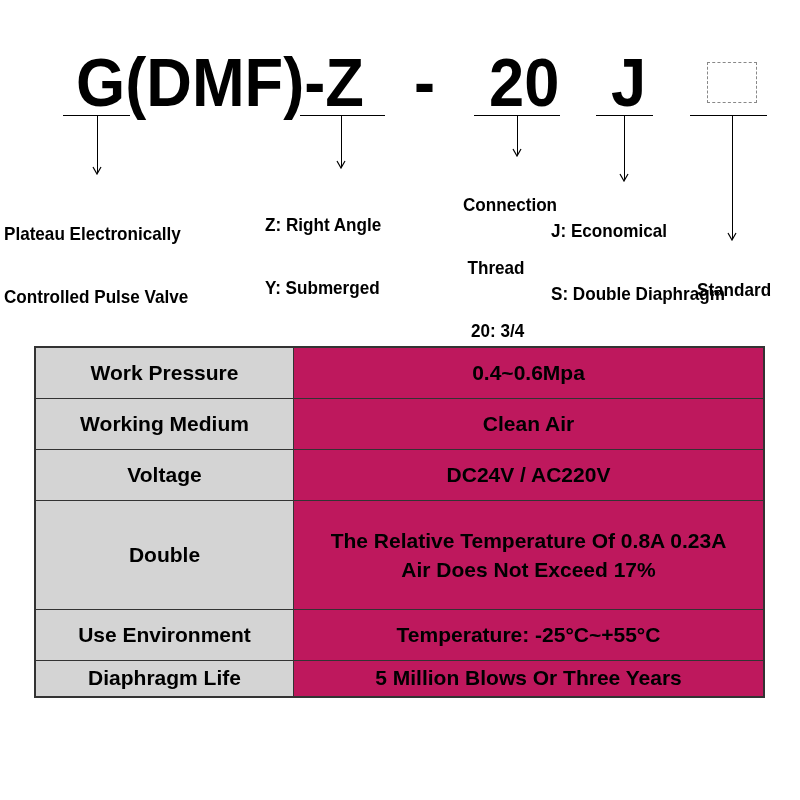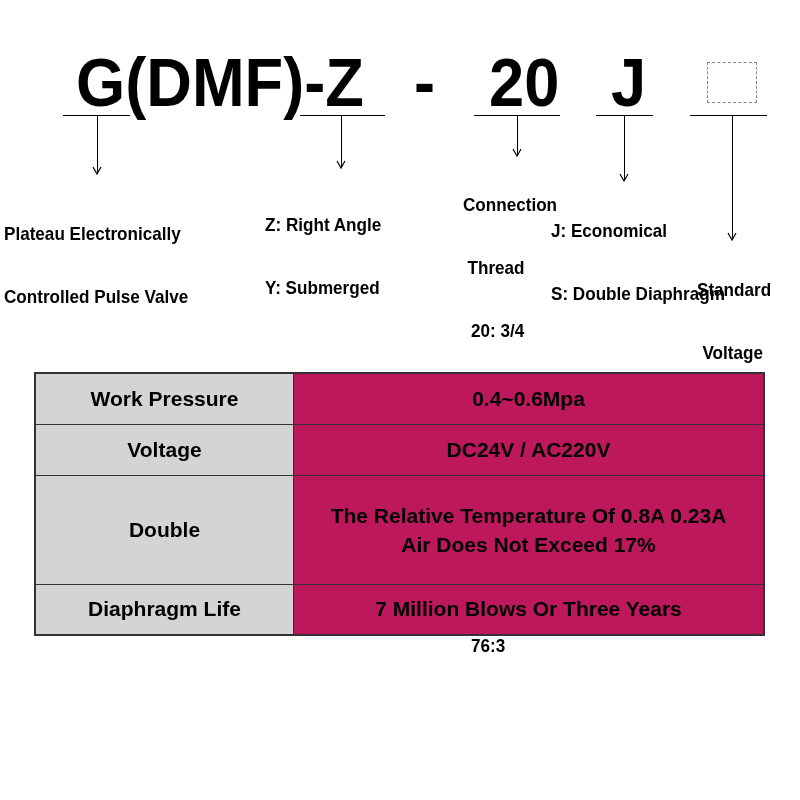--- a/index.html
+++ b/index.html
@@ -5,21 +5,21 @@
   html, body { margin:0; padding:0; background:#fff; }
   body { width:800px; height:800px; position:relative; overflow:hidden;
          font-family:"Liberation Sans", "DejaVu Sans", sans-serif; color:#000; }
   .abs { position:absolute; }
   .code { font-weight:bold; font-size:68px; line-height:1; letter-spacing:0px; transform:scaleX(0.93); transform-origin:left top; }
   .hline { position:absolute; height:1px; background:#000; }
   .vline { position:absolute; width:1px; background:#000; }
   .arrow { position:absolute; width:10px; height:10px; }
   .lbl { position:absolute; font-weight:bold; font-size:19px; line-height:21px; white-space:pre; transform:scaleX(0.9); transform-origin:left top; }
   .placeholder-box { position:absolute; border:1px dashed #888; background:#fff; }
-  table.spec { position:absolute; left:34px; top:372px; width:731px; border-collapse:collapse; border:2px solid #333; }
+  table.spec { position:absolute; left:34px; top:346px; width:731px; border-collapse:collapse; border:2px solid #333; }
   table.spec td { border:1.5px solid #333; font-weight:bold; font-size:21px; text-align:center; padding:0; }
   table.spec td.k { background:#d4d4d4; width:257px; }
   table.spec td.v { background:#be185d; }
 </style>
 </head>
 <body>
 
 <div class="abs code" style="left:76px; top:48px;">G(DMF)-Z</div>
 <div class="abs code" style="left:414px; top:48px;">-</div>
 <div class="abs code" style="left:489px; top:48px;">20</div>
@@ -90,28 +90,36 @@
   <div>AC220V</div>
 </div>
 
 <table class="spec">
   <tbody>
       <tr style="height:51px;">
     <td class="k">Work Pressure</td>
     <td class="v">0.4~0.6Mpa</td>
   </tr>
   <tr style="height:51px;">
+    <td class="k">Working Medium</td>
+    <td class="v">Clean Air</td>
+  </tr>
+  <tr style="height:51px;">
     <td class="k">Voltage</td>
     <td class="v">DC24V / AC220V</td>
   </tr>
   <tr style="height:109px;">
     <td class="k">Double</td>
     <td class="v" style="line-height:29px;">
       <div>The Relative Temperature Of 0.8A 0.23A</div>
       <div>Air Does Not Exceed 17%</div>
     </td>
   </tr>
   <tr style="height:51px;">
+    <td class="k">Use Environment</td>
+    <td class="v">Temperature: -25°C~+55°C</td>
+  </tr>
+  <tr style="height:37px;">
     <td class="k">Diaphragm Life</td>
-    <td class="v">7 Million Blows Or Three Years</td>
+    <td class="v">5 Million Blows Or Three Years</td>
   </tr>
 </tbody>
   </table>
 
 </body></html>

